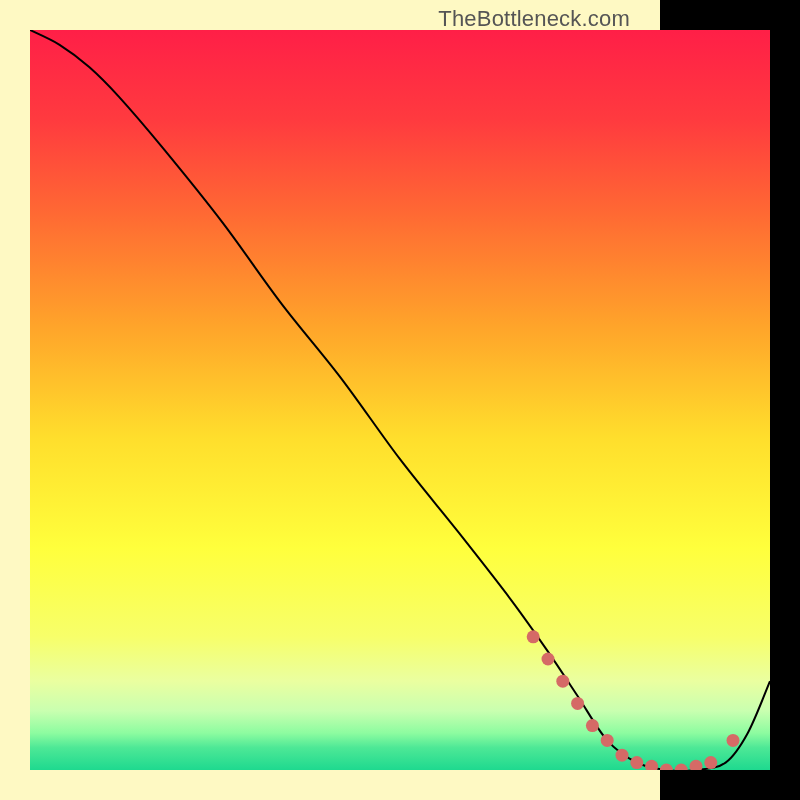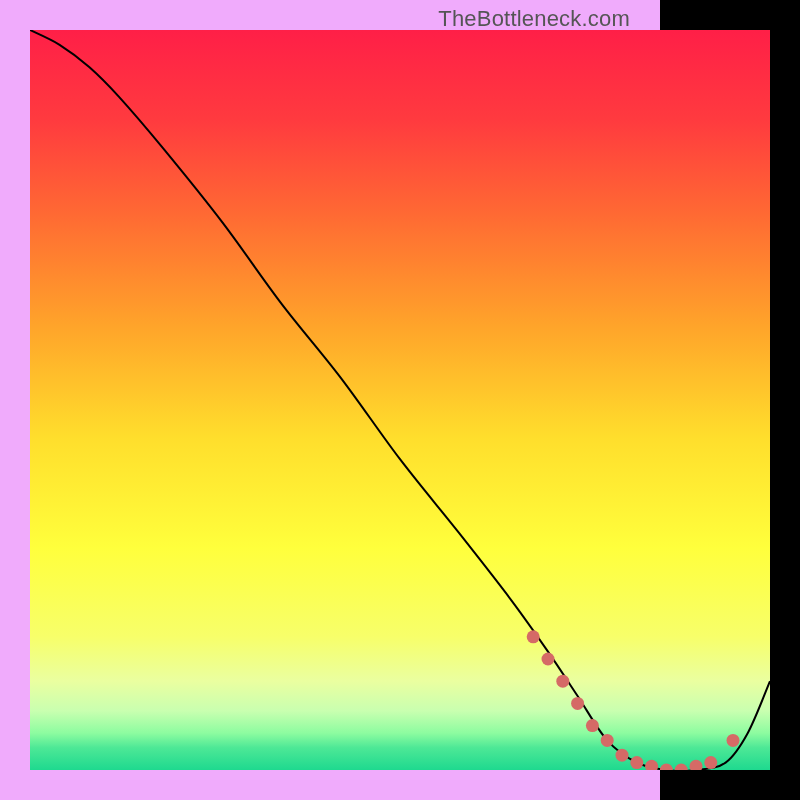--- a/index.html
+++ b/index.html
@@ -7,21 +7,21 @@
     width: 800px;
     height: 800px;
     background: #000;
     overflow: hidden;
     font-family: Arial, Helvetica, sans-serif;
   }
   .stage {
     position: relative;
     width: 660px;
     height: 800px;
-    background: #f0abfc;
+    background: #fef9c3;
   }
   .plot-area {
     position: absolute;
     left: 30px;
     top: 30px;
     width: 740px;
     height: 740px;
     overflow: hidden;
   }
   .gradient-bg {

